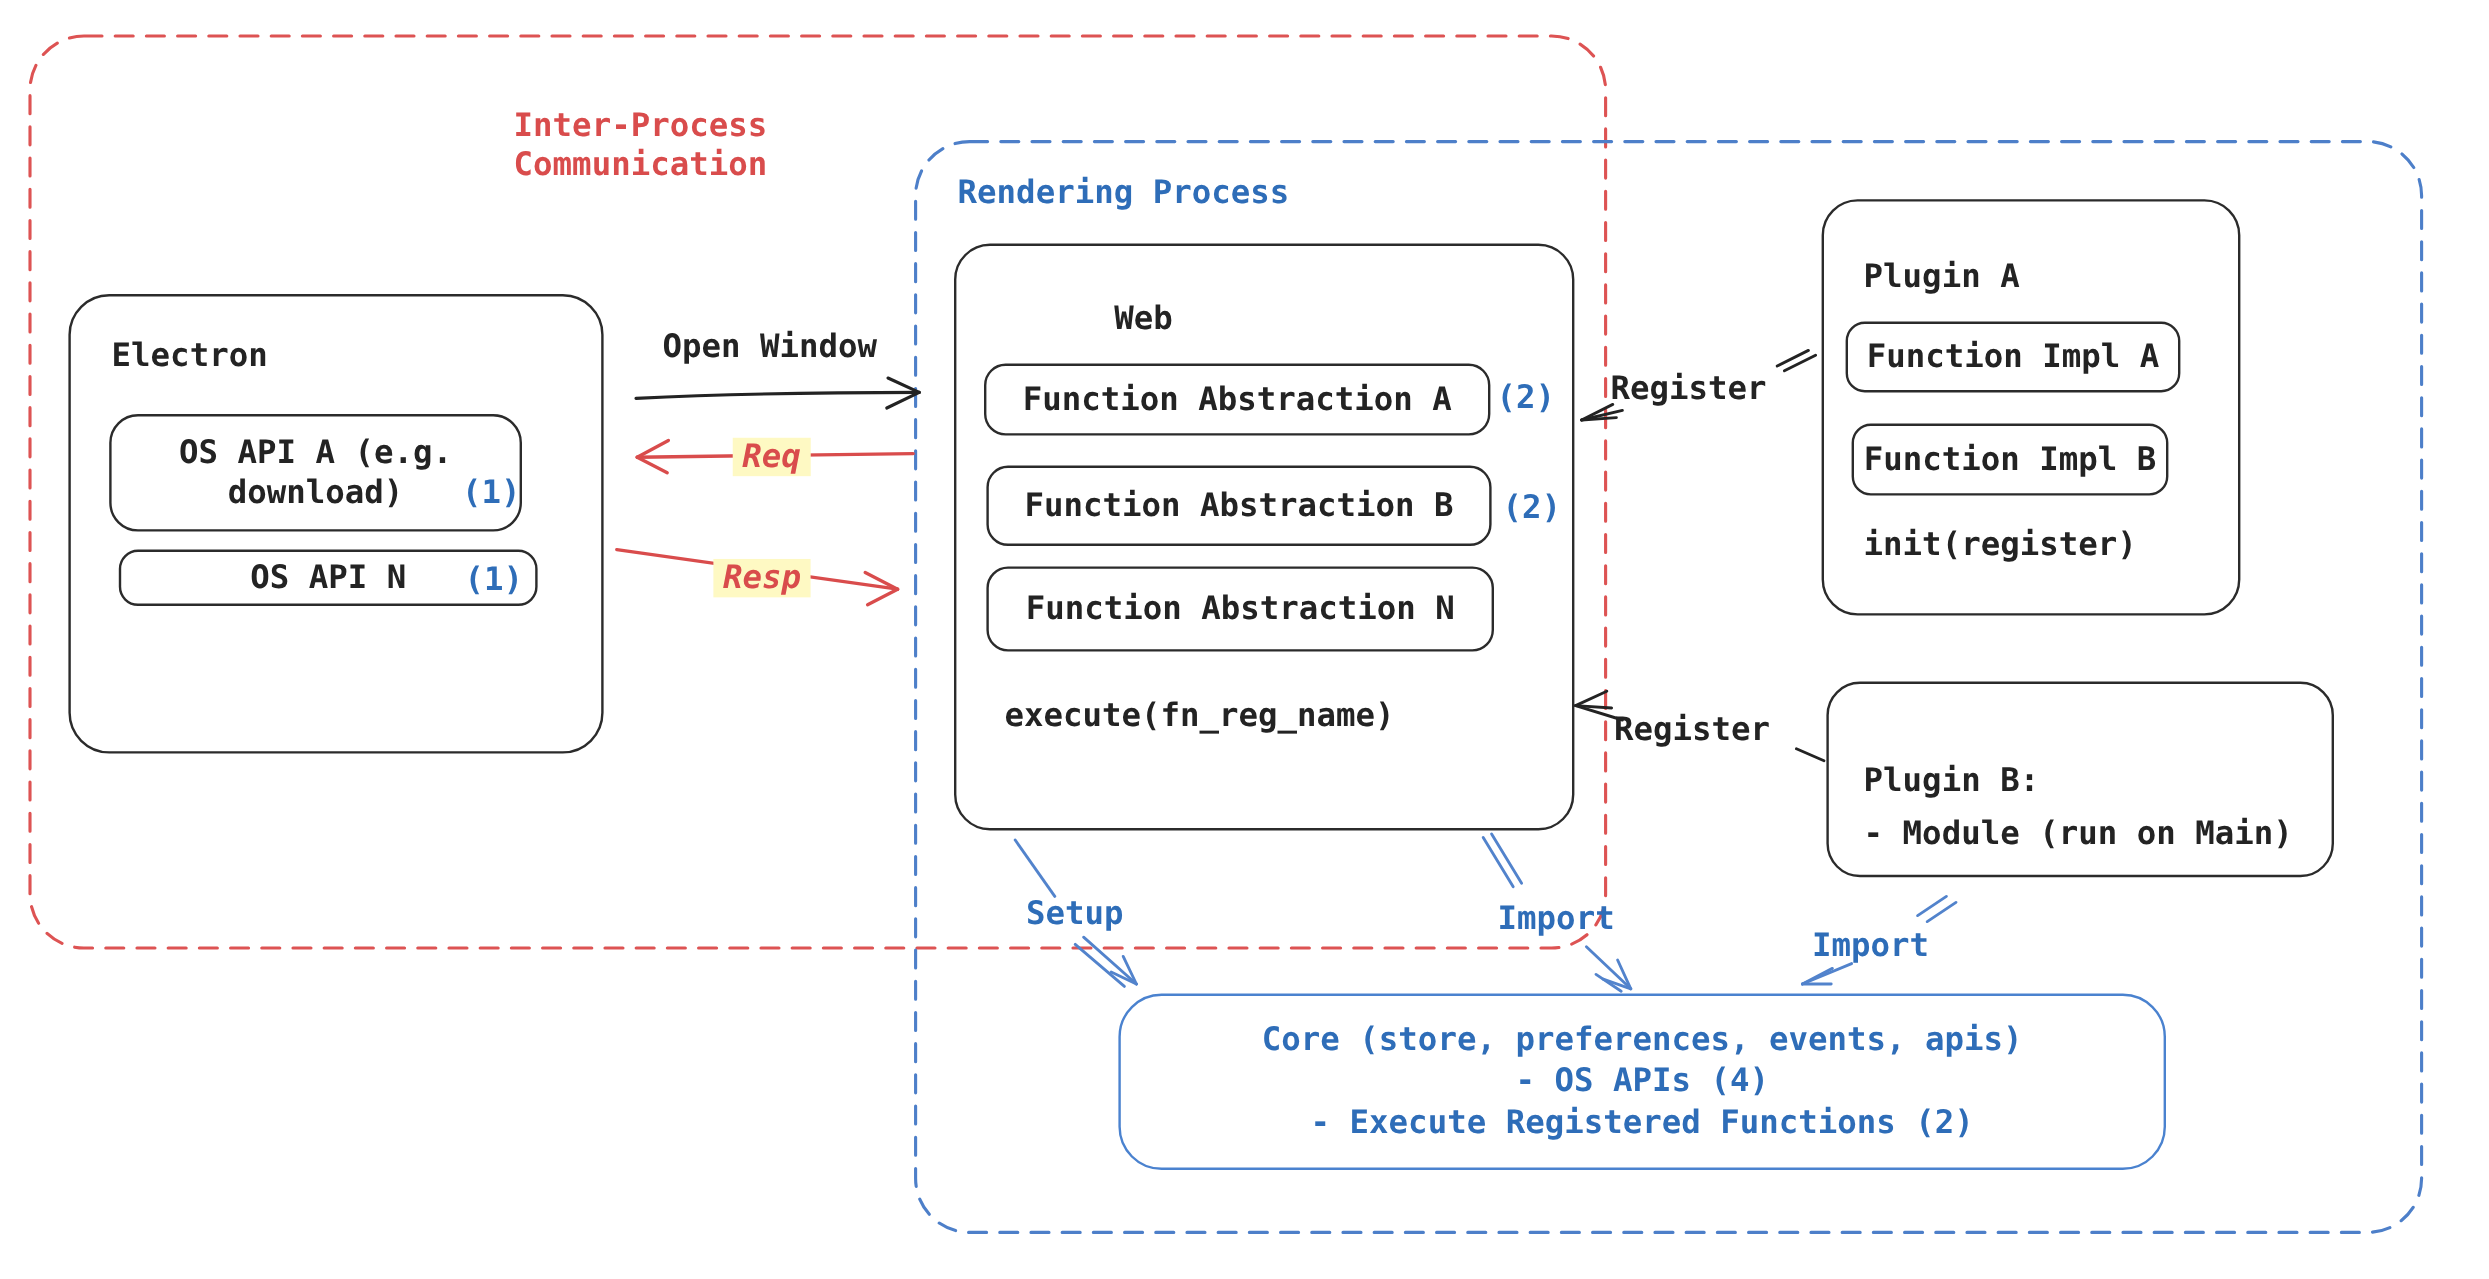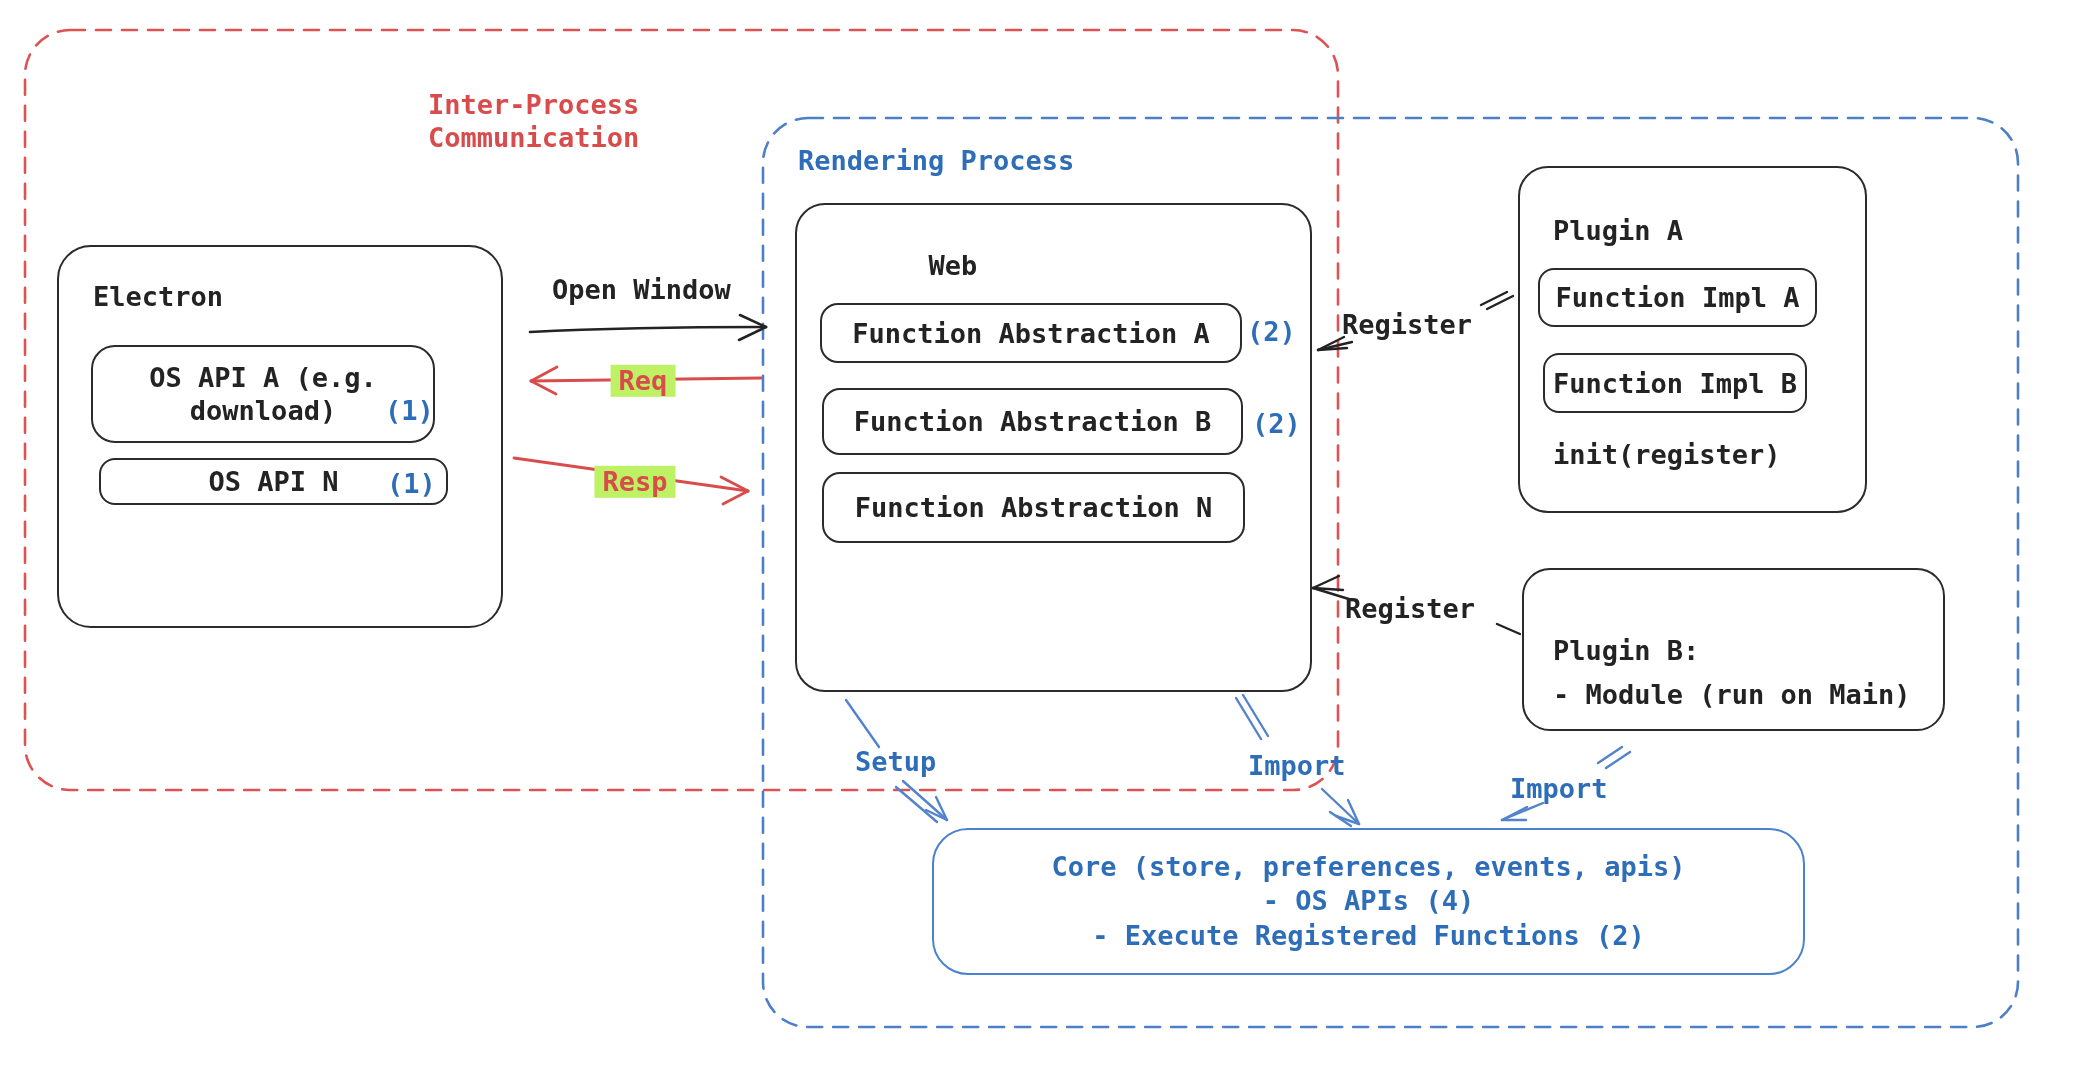--- a/index.html
+++ b/index.html
@@ -10,21 +10,21 @@
   .box{
     position:absolute;border:2.6px solid #2b2b2b;background:#ffffff;box-sizing:border-box;
   }
   .flex{display:flex;align-items:center;justify-content:center;}
   .flexcol{display:flex;flex-direction:column;align-items:center;justify-content:center;}
   .lbl{position:absolute;transform:translateY(-50%);white-space:nowrap;line-height:1.2;}
   .lbl.cx{transform:translate(-50%,-50%);}
   .multiline{position:absolute;white-space:nowrap;}
   .red{color:#d94c4c;}
   .blue{color:#2e6db8;}
-  .onwhite{background:#bef264;padding:0 8px;}
+  .onwhite{background:#fef9c3;padding:0 8px;font-style:italic;}
   svg.overlay{position:absolute;left:0;top:0;pointer-events:none;}
   .core-box{border:2.6px solid #4a82cf;color:#2e6db8;text-align:center;}
   .core-box div{line-height:34.5px;}
   .pb-lines div{line-height:44px;}
   .ipc div{line-height:33px;}
   .osa div{line-height:33px;}
 </style>
 </head>
 <body>
 
@@ -150,20 +150,21 @@
   <div class="lbl blue" style="left:385px;top:411px;">(1)</div>
 
   <div class="lbl blue" style="left:387px;top:484px;">(1)</div>
 
   <div class="lbl cx" style="left:953px;top:266px;">Web</div>
 
   <div class="lbl blue" style="left:1247px;top:332px;">(2)</div>
 
   <div class="lbl blue" style="left:1252px;top:424px;">(2)</div>
 
+  <div class="lbl" style="left:837px;top:597px;">execute(fn_reg_name)</div>
 
   <div class="lbl" style="left:1553px;top:231px;">Plugin A</div>
 
   <div class="lbl" style="left:1553px;top:455px;">init(register)</div>
 
   <div class="multiline pb-lines" style="left:1553px;top:592px;margin-top:37px;">
     <div>Plugin B:</div>
     <div>- Module (run on Main)</div>
   </div>
 

